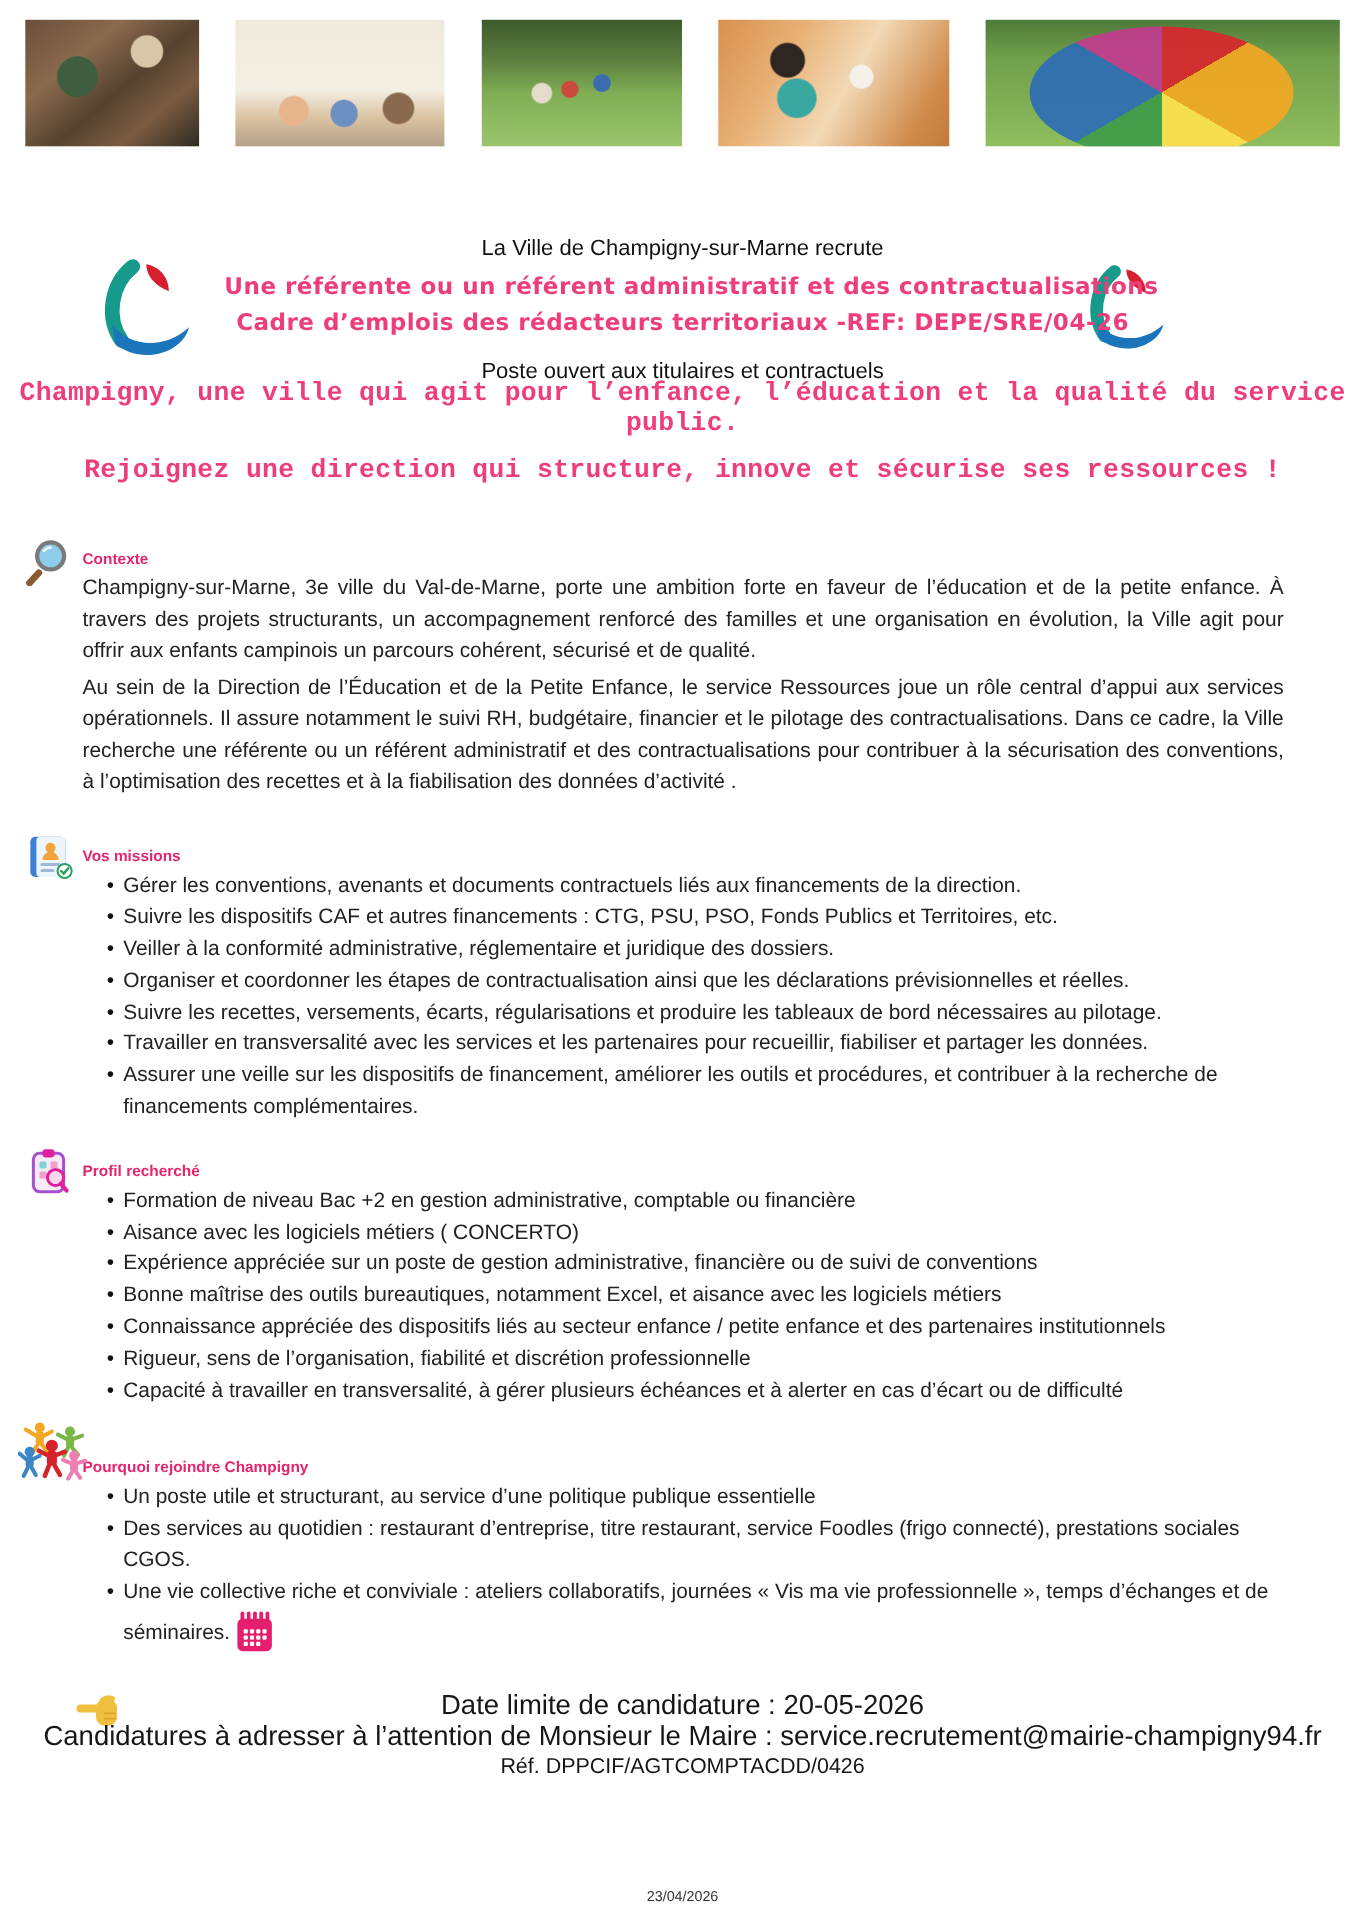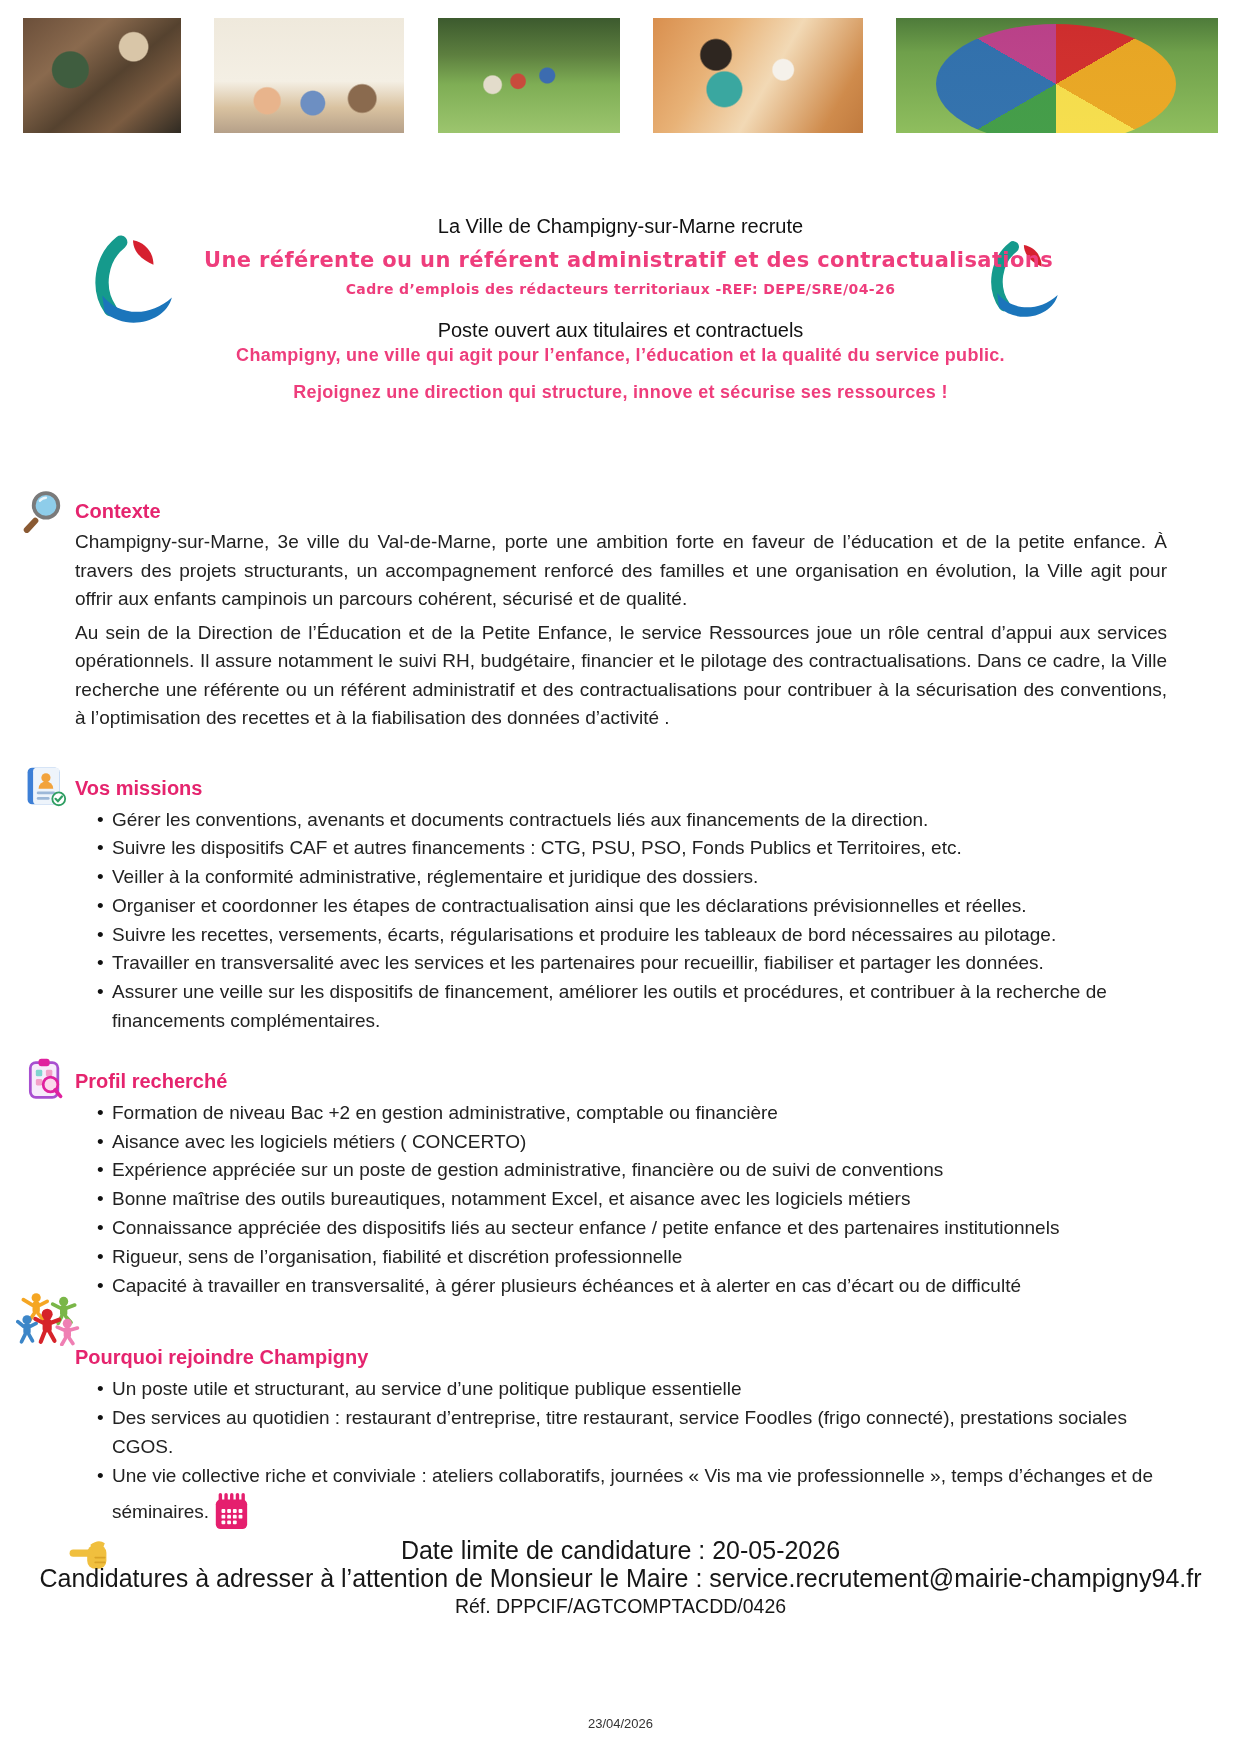--- a/index.html
+++ b/index.html
@@ -33,30 +33,30 @@
   .parachute{position:absolute;left:40px;top:6px;width:240px;height:120px;border-radius:50%;opacity:.92;
      background:conic-gradient(#d8262c 0 60deg,#f2a722 60deg 120deg,#ffe14d 120deg 180deg,#3f9b48 180deg 240deg,#2d6db5 240deg 300deg,#c23b8f 300deg 360deg);}
 
   
   .logo{position:absolute;}
   .logo-left{left:86px;top:232px;}
   .logo-right{left:983px;top:238px;}
   .header{position:absolute;top:215px;left:0;width:100%;text-align:center;}
   .h-intro{font-size:20px;color:#111;}
   .h-title{font-family:"DejaVu Sans",sans-serif;font-size:21px;font-weight:bold;color:#ee3d7c;letter-spacing:.4px;margin-top:10px;margin-left:16px;}
-  .h-grade{font-family:"DejaVu Sans",sans-serif;font-size:14px;font-weight:bold;color:#ee3d7c;letter-spacing:.4px;margin-top:9px;}
+  .h-grade{font-family:"DejaVu Sans",sans-serif;font-size:21px;font-weight:bold;color:#ee3d7c;letter-spacing:.4px;margin-top:9px;}
   .h-open{font-size:20px;color:#111;margin-top:22px;}
   .tagline{position:absolute;top:345px;left:0;width:100%;text-align:center;
-           font-family:Liberation Sans, sans-serif;font-weight:bold;font-size:18px;color:#ee3d7c;letter-spacing:.3px;}
+           font-family:Liberation Mono, monospace;font-weight:bold;font-size:24px;color:#ee3d7c;letter-spacing:.3px;}
   .tagline .t2{margin-top:16px;}
 
   
   .content{position:absolute;top:440px;left:75px;width:1092px;}
   .sec{position:relative;}
-  .sec-head{position:relative;color:#e5246e;font-weight:bold;font-size:20px;}
+  .sec-head{position:relative;color:#e5246e;font-weight:bold;font-size:14px;}
   .sec-icon{position:absolute;left:-52px;top:-13px;}
   .para{font-size:19px;line-height:28.5px;text-align:justify;margin-top:5px;}
   ul{list-style:none;margin:6px 0 0 0;padding:0 0 0 22px;}
   li{position:relative;padding-left:15px;font-size:19px;line-height:28.8px;}
   li::before{content:"\2022";position:absolute;left:0;top:0;color:#111;}
   .sec-contexte{margin-top:60px;}
   .sec-missions{margin-top:44px;}
   .sec-profil{margin-top:34px;}
   .sec-pourquoi{margin-top:46px;}
   .cal-icon{display:inline-block;vertical-align:-13px;margin-left:3px;}

